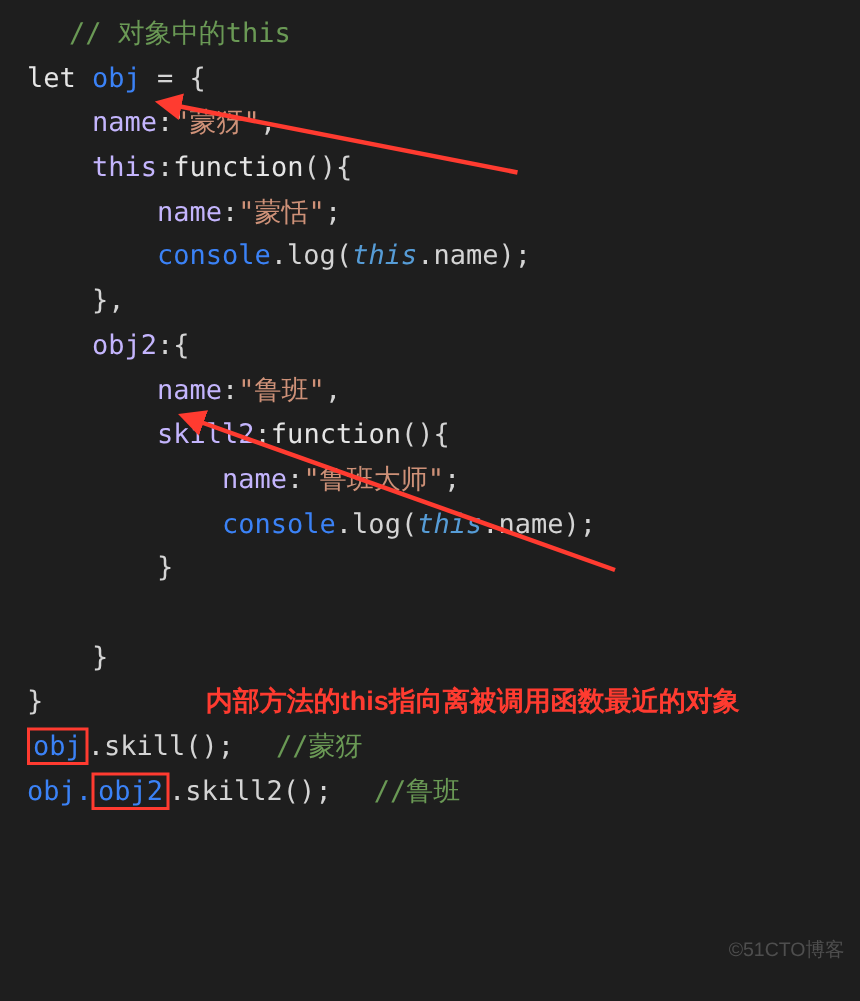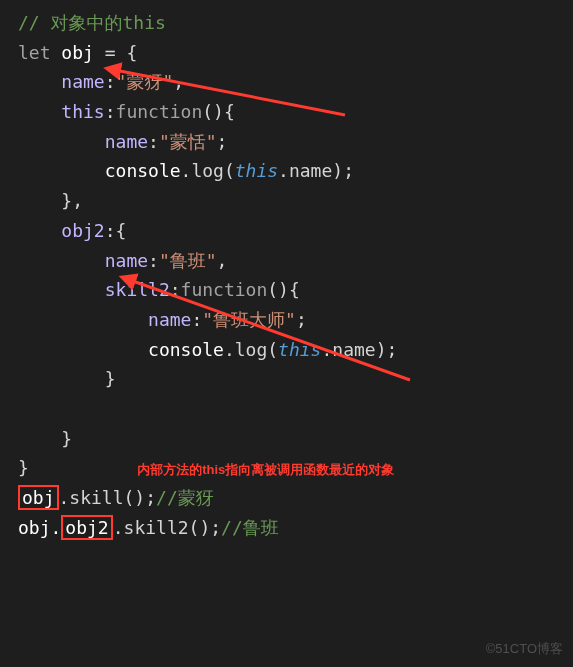--- a/index.html
+++ b/index.html
@@ -14,41 +14,41 @@
     height: 667px;
     overflow: hidden;
     position: relative;
   }
   pre {
     margin: 0;
     padding: 8px 18px;
     white-space: pre;
     position: relative;
   }
-  .cm { color: #6a9955; }
-  .kw { color: #a3a3a3; }
-  .id { color: #ffffff; }
+  .cm { color: #6a9955; margin-left: 28px; }
+  .kw { color: #e5e5e5; }
+  .id { color: #3b82f6; }
   .op { color: #d4d4d4; }
   .str { color: #ce9178; }
   .prop { color: #c4b5fd; }
   .this { color: #569cd6; font-style: italic; }
   .redtxt {
     color: #ff3b30;
     font-weight: bold;
     font-family: "Microsoft YaHei", sans-serif;
-    font-size: 13px;
+    font-size: 18px;
   }
   .redbox {
     border: 2px solid #ff3b30;
     padding: 0 2px;
   }
   .watermark {
     position: absolute;
     right: 10px;
-    bottom: 8px;
+    bottom: 24px;
     color: #888;
     opacity: 0.45;
     font-size: 13px;
     font-family: "Microsoft YaHei", sans-serif;
   }
   svg.arrows {
     position: absolute;
     left: 0; top: 0;
     width: 573px; height: 667px;
     pointer-events: none;

